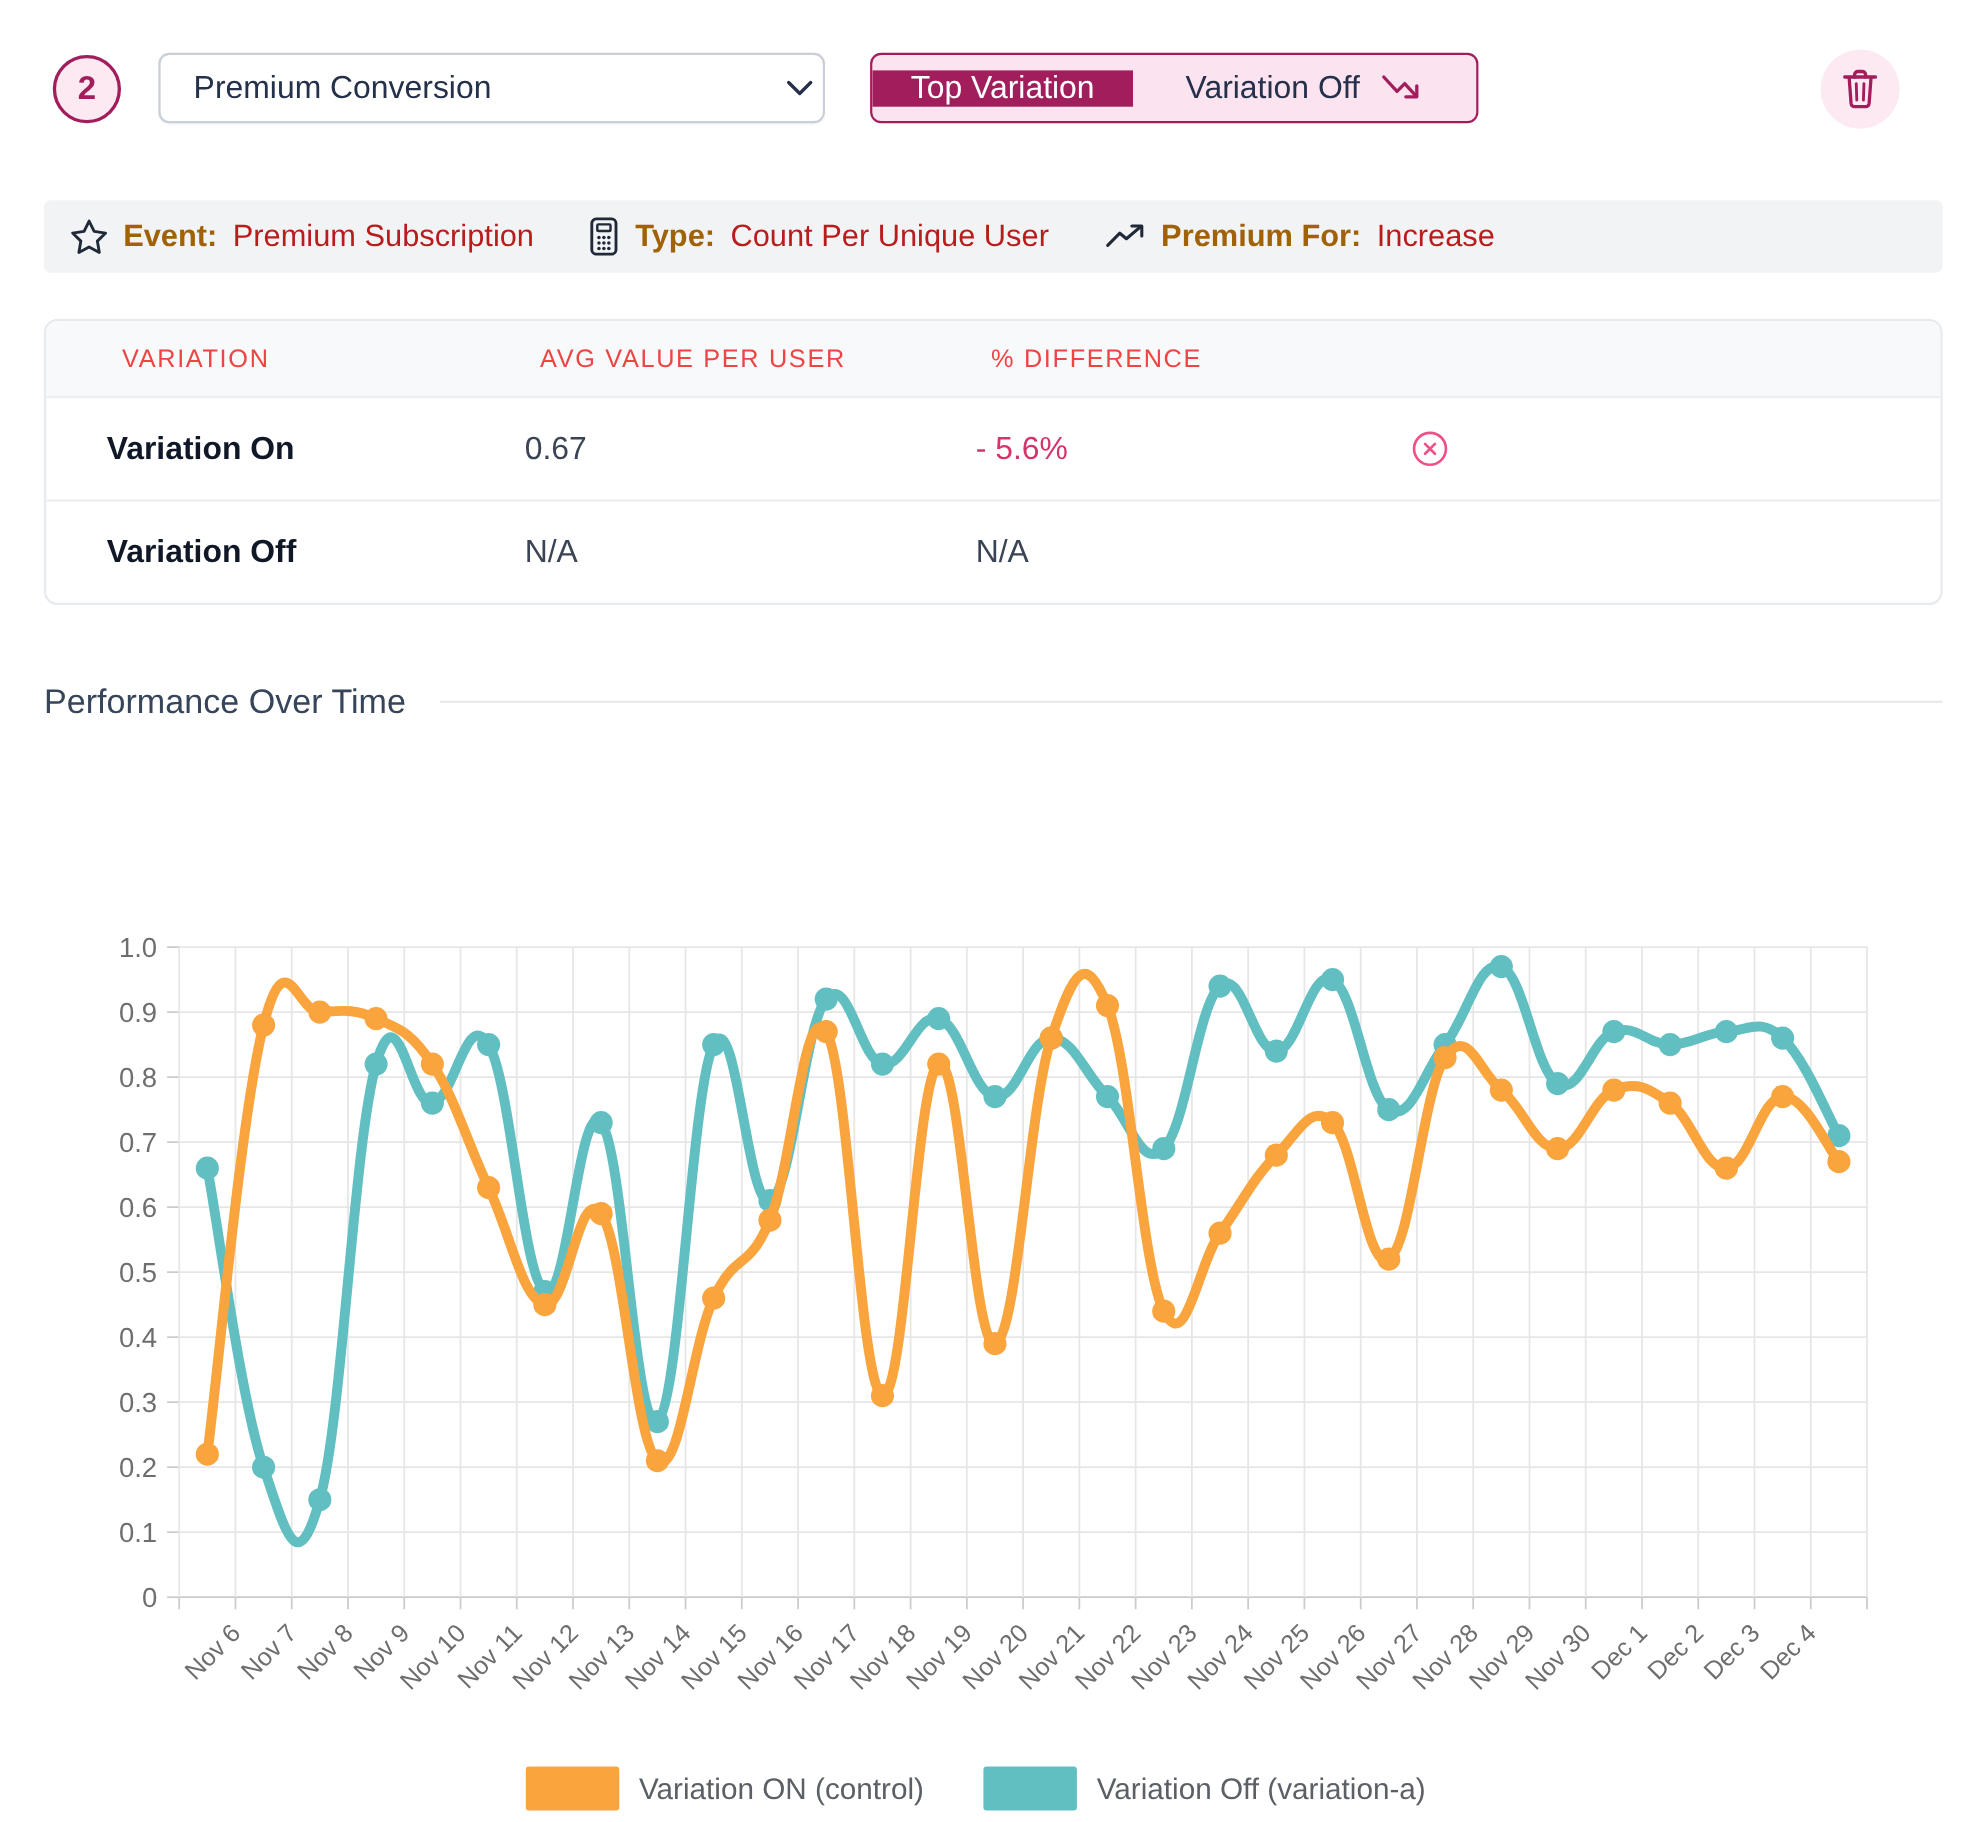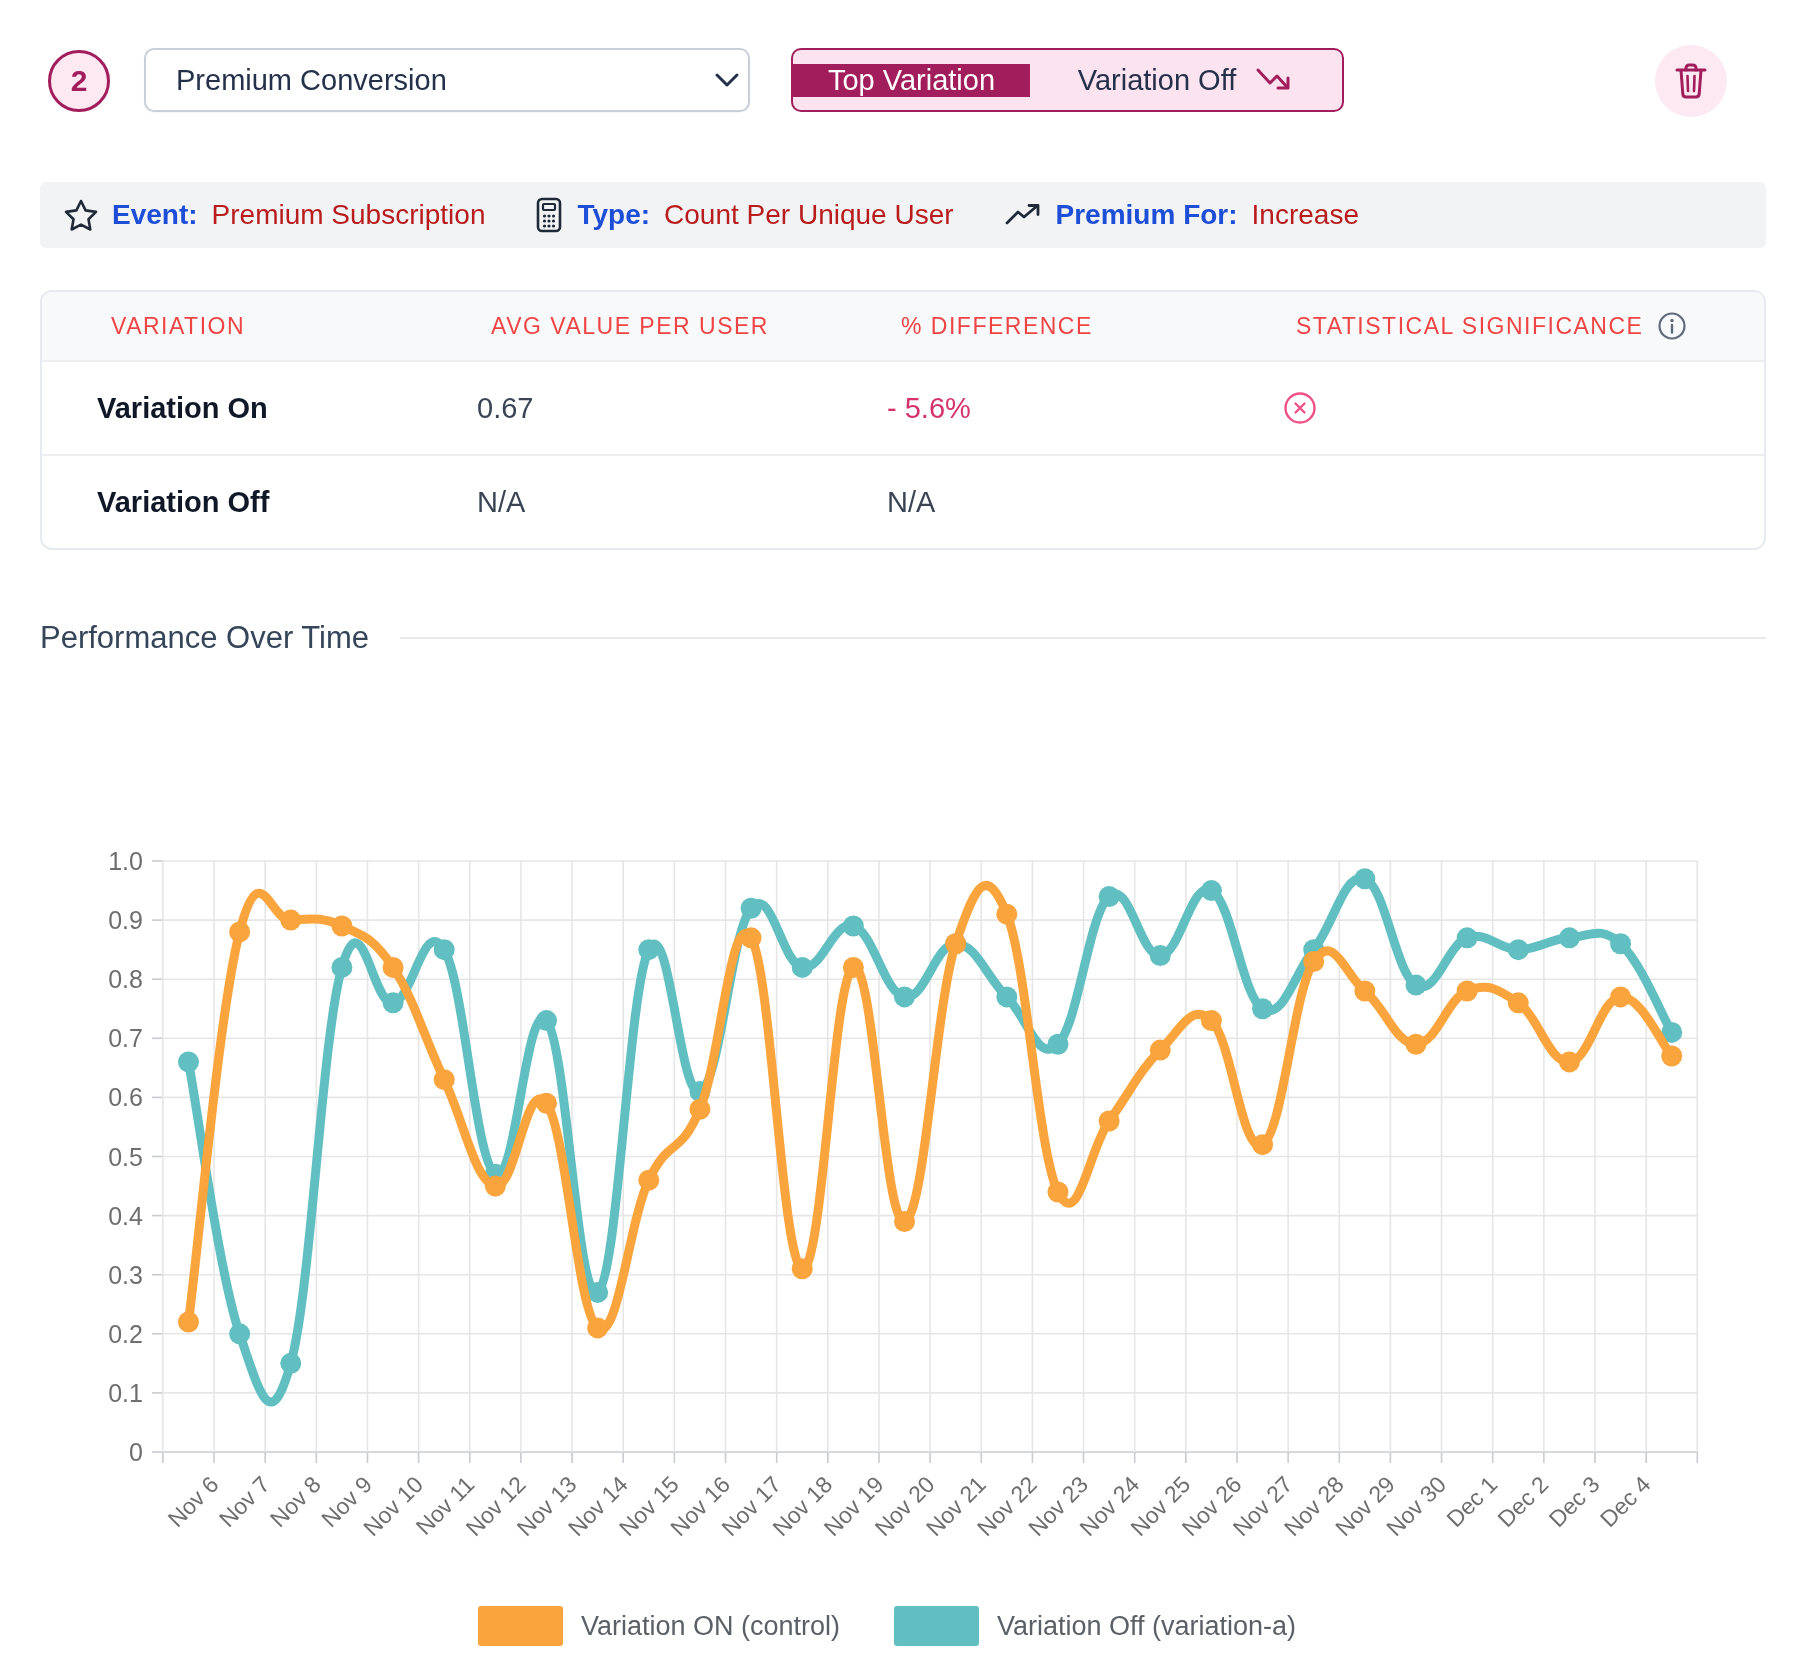--- a/index.html
+++ b/index.html
@@ -25,21 +25,21 @@
   .toggle .seg.active { width:237px; background:var(--crimson); color:#fff; }
   .toggle .seg.inactive { flex:1; color:#25314A; gap:18px; }
   .icon-btn { position:absolute; left:1655px; top:45px; width:72px; height:72px;
     border-radius:50%; background:var(--pink-soft); border:none; cursor:pointer;
     display:flex; align-items:center; justify-content:center; }
 
   
   .event-bar { position:absolute; left:40px; top:182px; width:1726px; height:66px;
     background:#F2F3F5; border-radius:6px; display:flex; align-items:center;
     padding:0 24px; gap:14px; }
-  .event-bar .lbl { font-size:28px; font-weight:bold; color:#1d4ed8; }
+  .event-bar .lbl { font-size:28px; font-weight:bold; color:#a16207; }
   .event-bar .val { font-size:28px; color:#b91c1c; }
   .event-bar .spacer { width:22px; }
 
   
   .results { position:absolute; left:40px; top:290px; width:1726px;
     border:2px solid #E7EAEE; border-radius:12px; overflow:hidden;
     background:#fff; }
   .t-row { display:grid; grid-template-columns:380px 410px 395px 1fr; align-items:center; }
   .t-head { background:#F8F9FA; height:68px; }
   .t-head > div { font-size:23px; letter-spacing:1.5px; color:#ef4444;
@@ -147,30 +147,20 @@
   <div class="t-row t-head">
     <div>
         <span>VARIATION</span>
       </div>
     <div>
         <span>AVG VALUE PER USER</span>
       </div>
     <div>
         <span>% DIFFERENCE</span>
       </div>
-    <div>
-      <span>STATISTICAL SIGNIFICANCE</span>
-      <span style="display:flex;">
-        <svg width="30" height="30" viewBox="0 0 30 30">
-          <circle cx="15" cy="15" r="12.5" fill="none" stroke="#5F6B7A" stroke-width="2.2"></circle>
-          <circle cx="15" cy="9.5" r="1.7" fill="#5F6B7A"></circle>
-          <path d="M15 14 V21.5" stroke="#5F6B7A" stroke-width="2.4" stroke-linecap="round"></path>
-        </svg>
-      </span>
-    </div>
   </div>
 
   <div class="t-row t-body">
     <div class="rowname">Variation On</div>
     <div>0.67</div>
     <div class="diff-neg">- 5.6%</div>
     <div>
       <span style="display:flex;">
         <svg width="36" height="36" viewBox="0 0 36 36">
           <circle cx="18" cy="18" r="14.5" fill="none" stroke="#EE5087" stroke-width="2.4"></circle>

